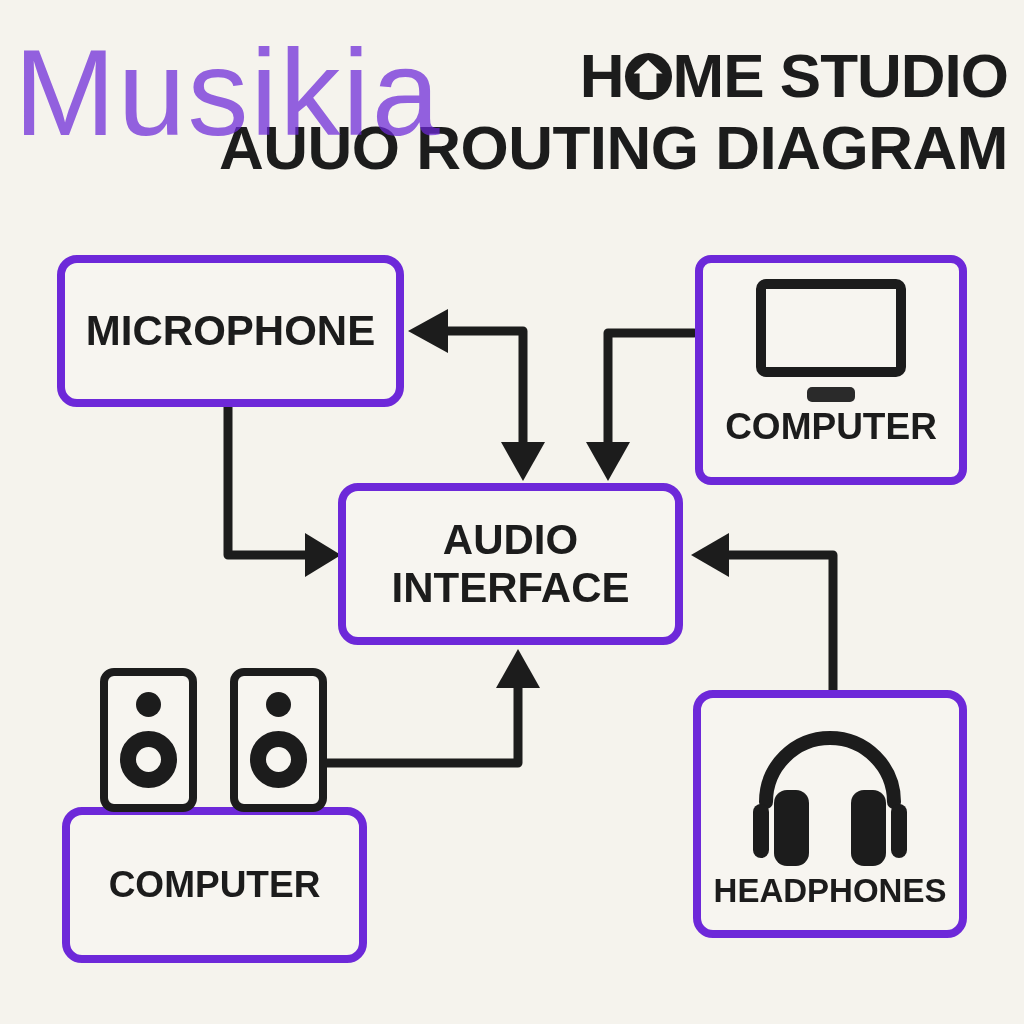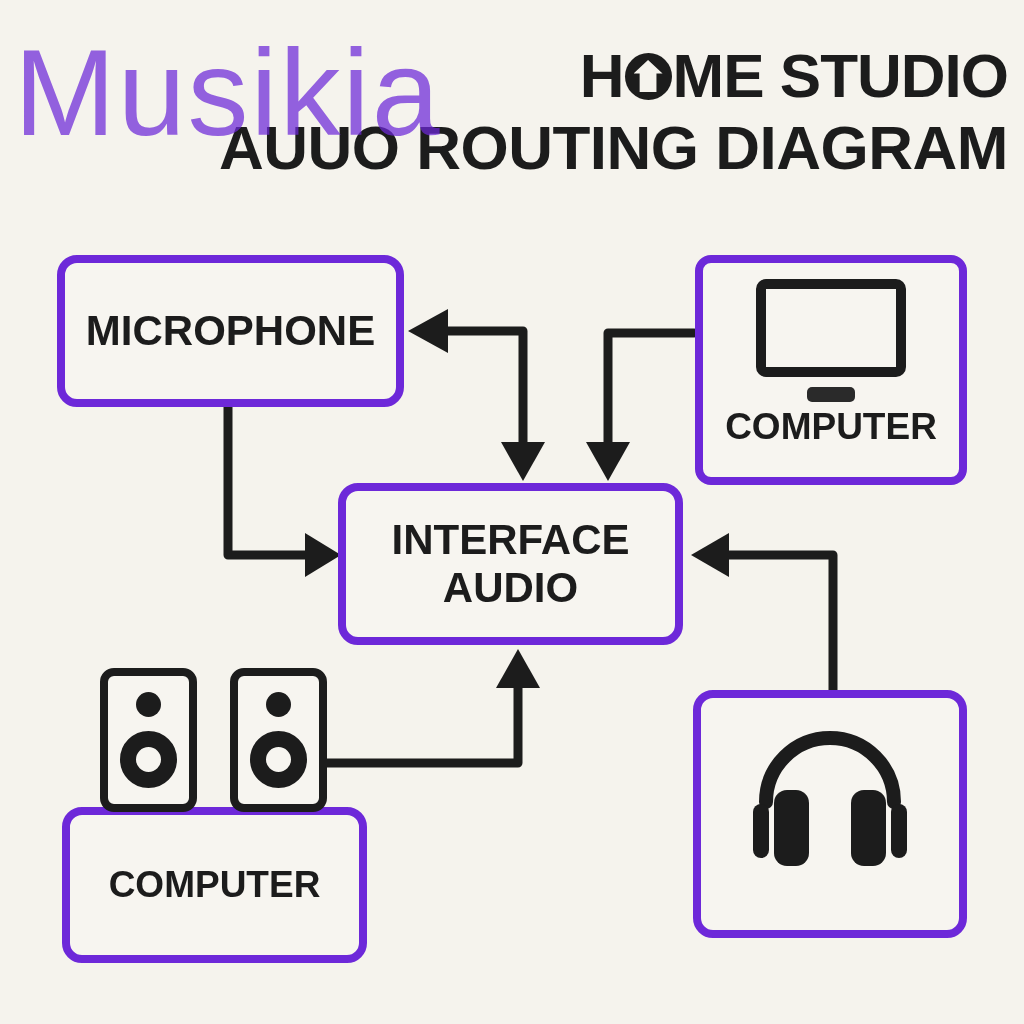--- a/index.html
+++ b/index.html
@@ -95,22 +95,22 @@
     <span>MICROPHONE</span>
   </div>
 
   <div class="node node-computer">
     <div class="monitor-icon"></div>
     <div class="monitor-stand"></div>
     <div class="label">COMPUTER</div>
   </div>
 
   <div class="node node-interface">
+    <div>AUDIO</div>
     <div>INTERFACE</div>
-    <div>AUDIO</div>
   </div>
 
   <div class="speakers">
     <div class="speaker">
       <div class="tweeter"></div>
       <div class="woofer"></div>
     </div>
     <div class="speaker">
       <div class="tweeter"></div>
       <div class="woofer"></div>
@@ -122,15 +122,16 @@
   </div>
 
   <div class="node node-headphones">
     <svg class="hp-icon" viewBox="0 0 160 150">
       <path d="M 16 86 A 64 64 0 0 1 144 86" fill="none" stroke="#1c1c1c" stroke-width="14" stroke-linecap="round"></path>
       <rect x="3" y="88" width="16" height="54" rx="8" fill="#1c1c1c"></rect>
       <rect x="24" y="74" width="35" height="76" rx="13" fill="#1c1c1c"></rect>
       <rect x="101" y="74" width="35" height="76" rx="13" fill="#1c1c1c"></rect>
       <rect x="141" y="88" width="16" height="54" rx="8" fill="#1c1c1c"></rect>
     </svg>
+    <div class="label">HEADPHONES</div>
   </div>
 
 </div>
 
 </body></html>

